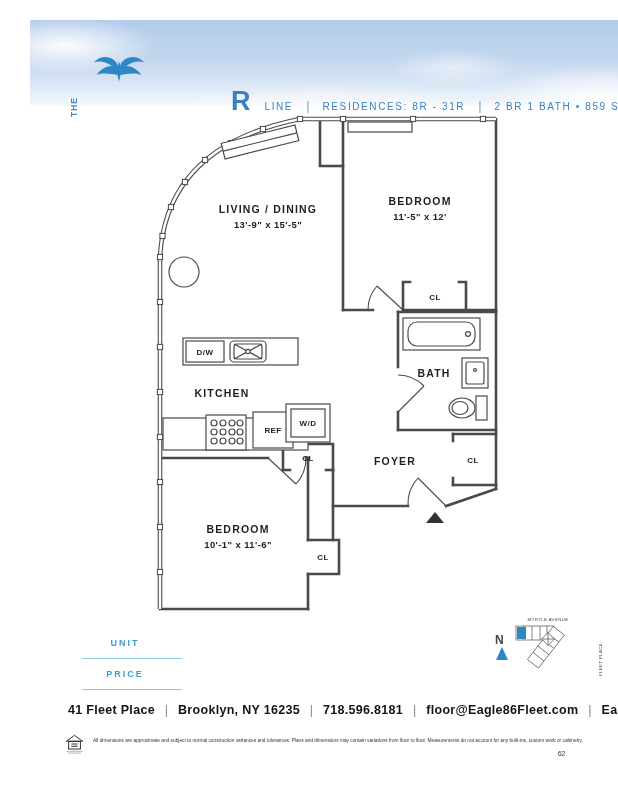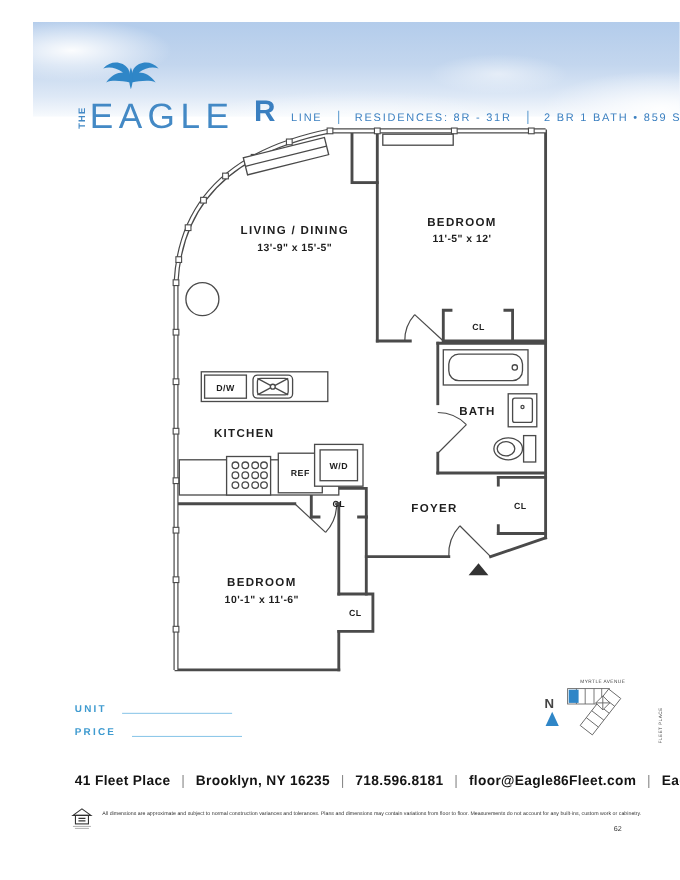--- a/index.html
+++ b/index.html
@@ -35,21 +35,21 @@
   .room-name { font-size:10.5px; font-weight:bold; letter-spacing:1.2px; }
   .room-dims { font-size:9.5px; font-weight:bold; letter-spacing:0.4px; }
   .fix-lbl   { font-size:8px;    font-weight:bold; letter-spacing:0.4px; }
 
   
   .keyplan { position:absolute; left:486px; top:612px; width:126px; height:74px; }
   .keyplan text { font-family:"Liberation Sans", sans-serif; fill:#444; }
 
   
   .form { position:absolute; left:68px; top:638px; }
-  .form-row { display:flex; align-items:center; margin-bottom:10px; }
+  .form-row { display:flex; align-items:center; margin-bottom:10px;flex-direction:column; }
   .form-label { font-size:9px; font-weight:bold; letter-spacing:2px; color:#3f9bd0; }
   .form-line { width:100px; border-bottom:1.4px solid #8fc8e9; margin-left:14px; height:10px; }
 
   
   .leasing { position:absolute; left:68px; top:696px; width:540px; }
   .leasing-title { font-size:12px; font-weight:bold; letter-spacing:2.6px; color:#2396cf; }
   .leasing-line { margin-top:7px; font-size:12.5px; font-weight:bold; color:#141414; letter-spacing:0.3px; white-space:nowrap; }
   .leasing-line .sep { color:#8a8a8a; font-weight:normal; padding:0 6px; }
 
   
@@ -66,21 +66,20 @@
   <div class="sky">
     <svg class="eagle-logo" viewBox="0 0 60 40">
       <g fill="#2f86c7" stroke="none">
         <path d="M29 31 C22 30 12 28 5 31 C10 24 16 21 22 21 C15 16 8 15 2 17 C10 8 22 10 27 17 C29 20 30 26 29 31 Z"></path>
         <path d="M31 31 C38 30 48 28 55 31 C50 24 44 21 38 21 C45 16 52 15 58 17 C50 8 38 10 33 17 C31 20 30 26 31 31 Z"></path>
         <path d="M30 38 C27.5 31 27.5 22 30 16 C32.5 22 32.5 31 30 38 Z"></path>
       </g>
     </svg>
     <div class="brand">
       <span class="the">THE</span>
-      <span class="eagle-word">EAGLE</span>
     </div>
     <div class="hmeta">
       <span class="rletter">R</span>
       <span class="small">LINE</span>
       <span class="sep">|</span>
       <span class="small">RESIDENCES: 8R - 31R</span>
       <span class="sep">|</span>
       <span class="small">2 BR  1 BATH  •  859 SF</span>
     </div>
   </div>

